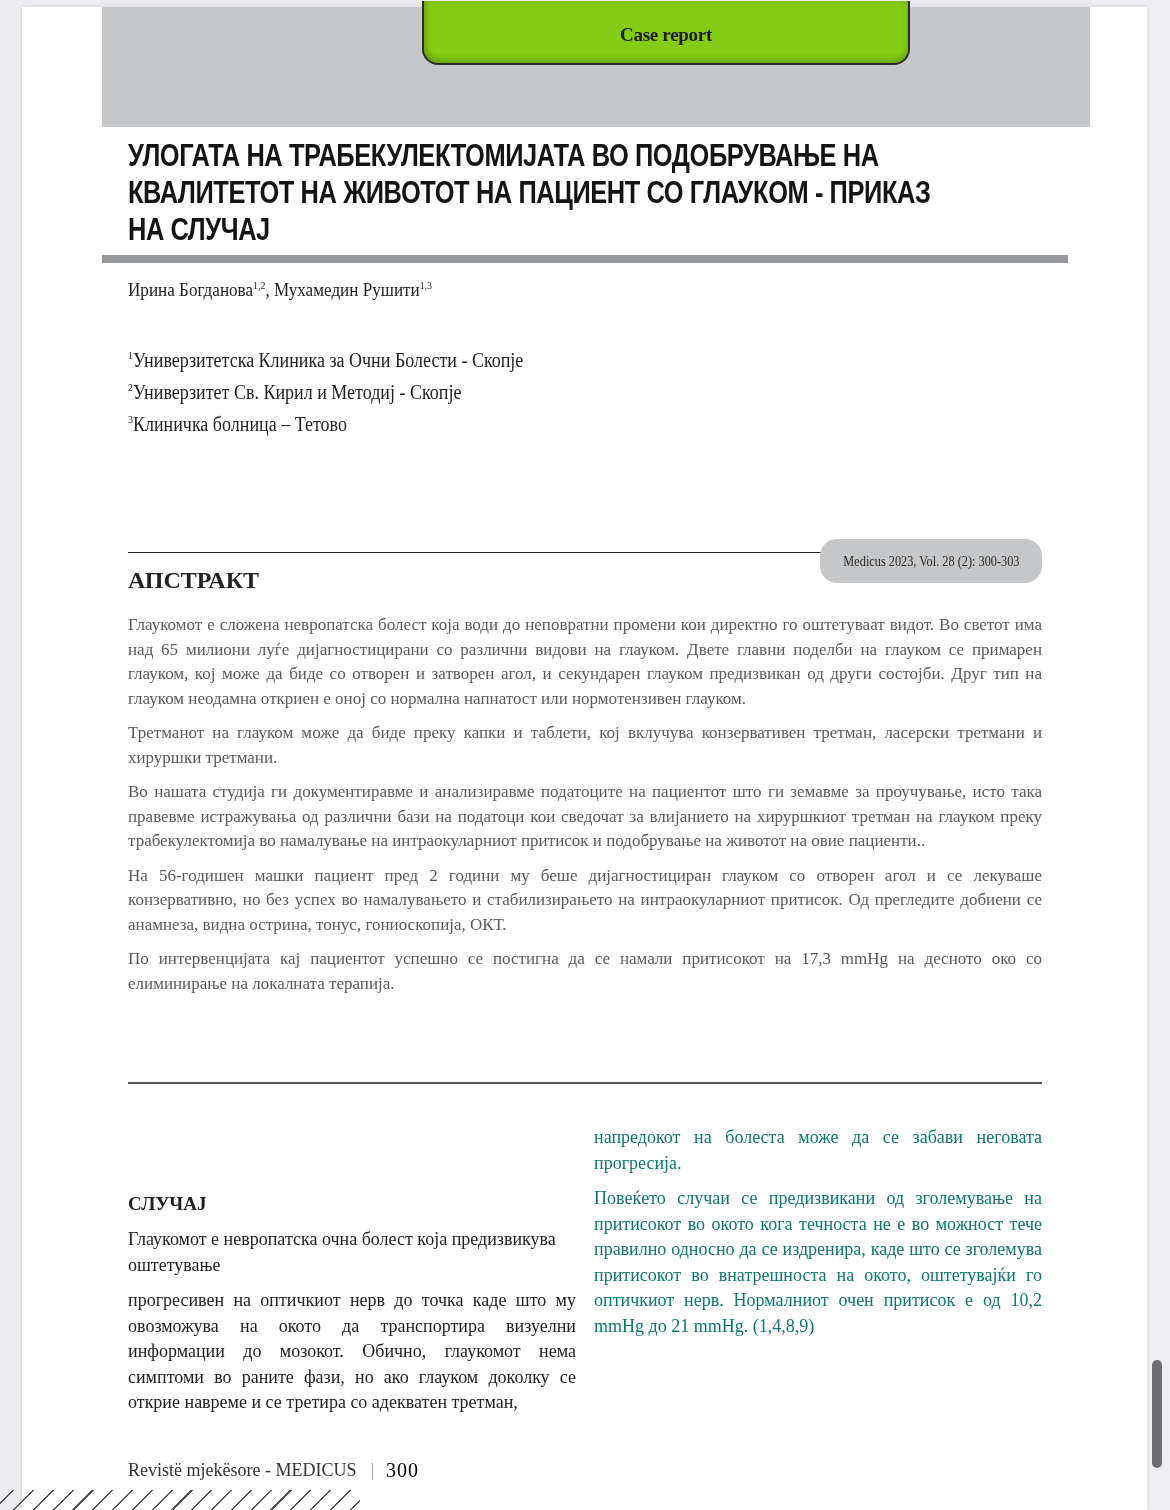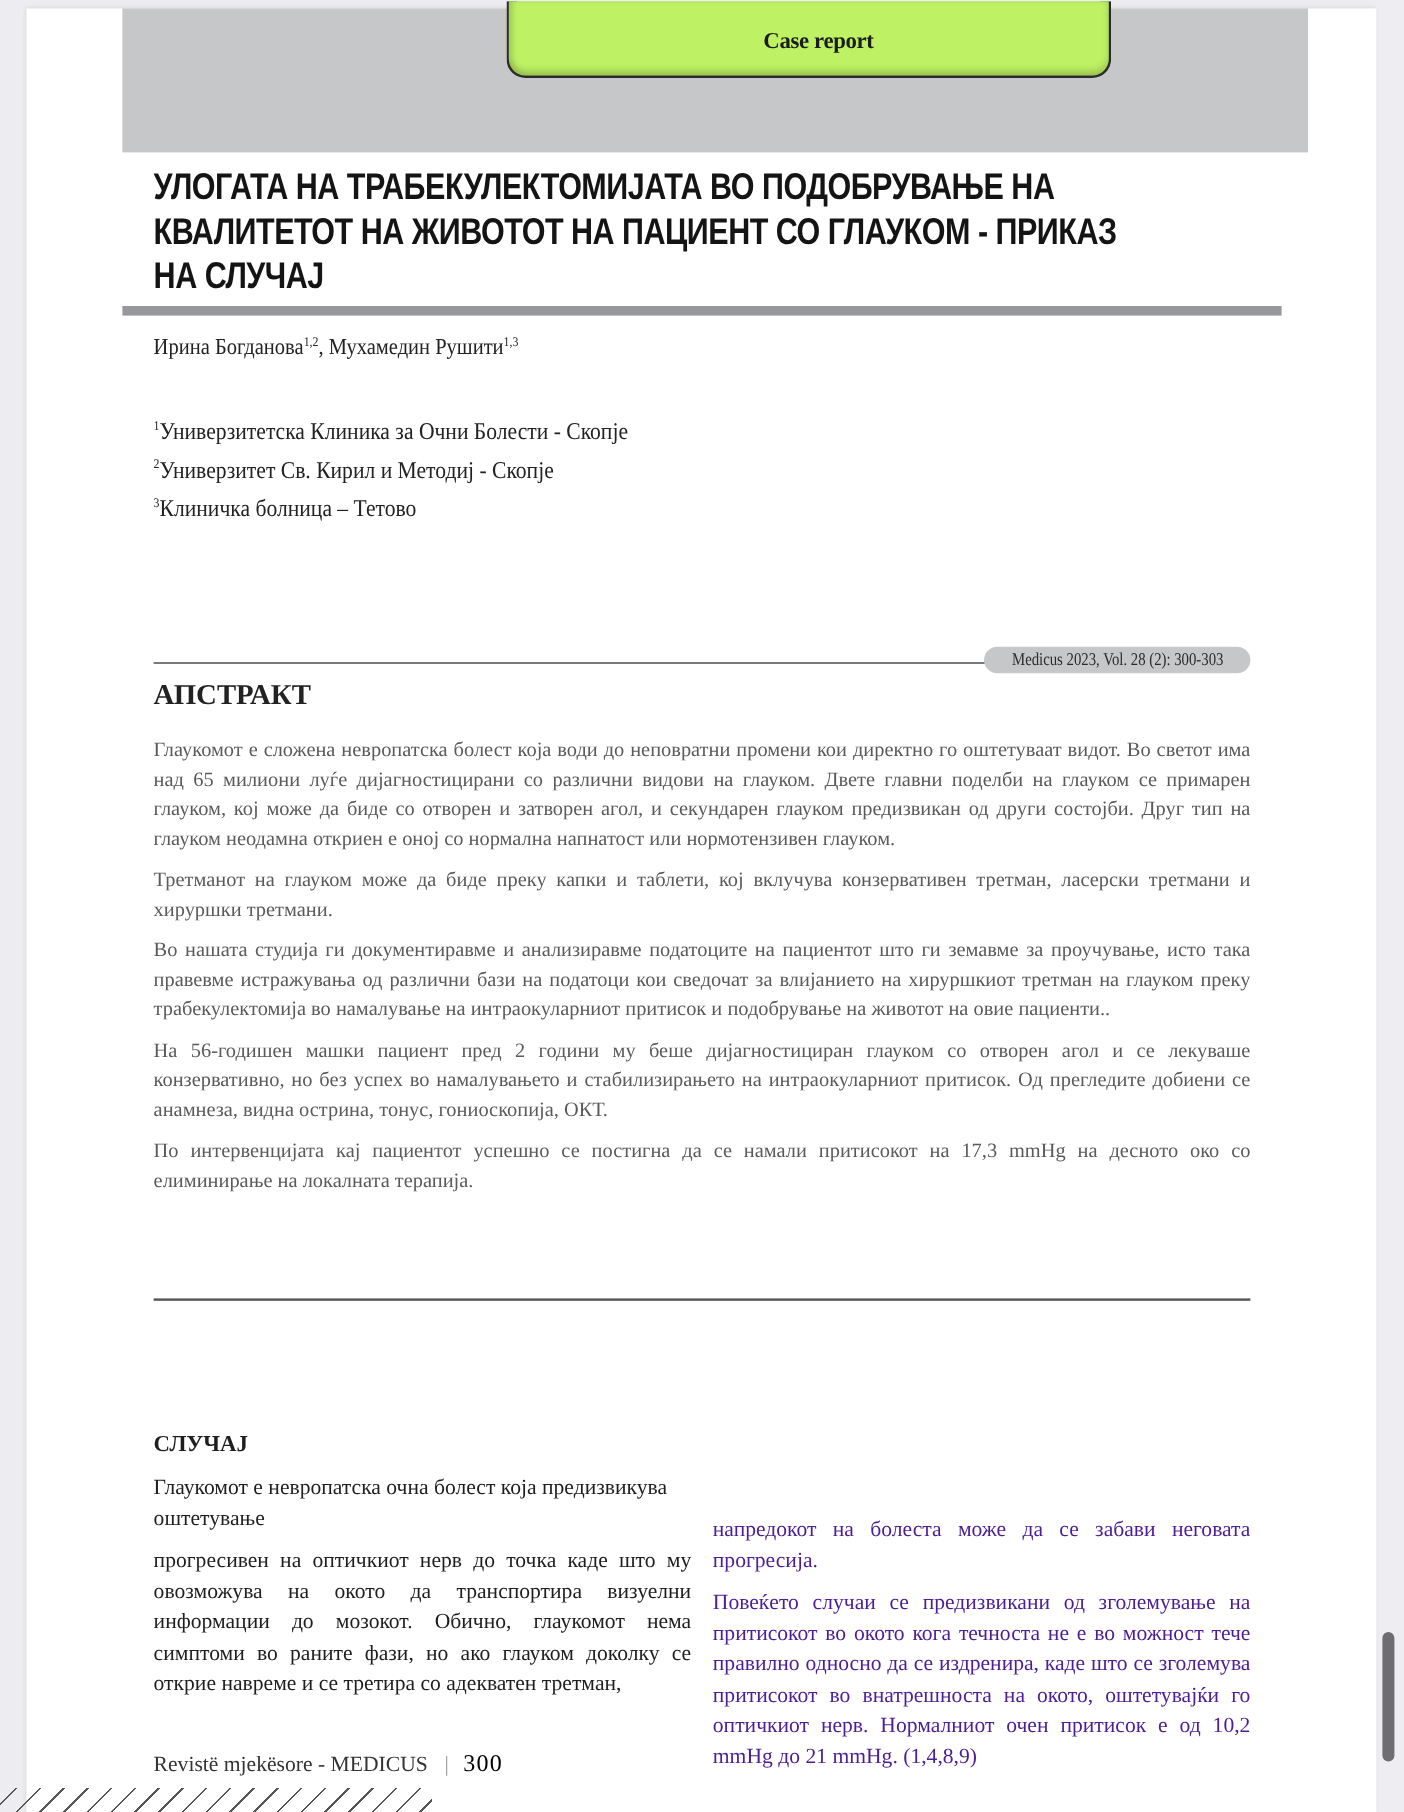--- a/index.html
+++ b/index.html
@@ -13,25 +13,25 @@
     position: absolute; left: 22px; top: 7px; width: 1125px; height: 1503px;
     background: #ffffff;
     box-shadow: 0 0 4px rgba(0,0,0,0.12);
   }
   .header-band {
     position: absolute; left: 80px; top: 0; width: 988px; height: 120px;
     background: #c6c7c9;
   }
   .case-tab {
     position: absolute; left: 320px; top: -6px; width: 484px; height: 62px;
-    background: #bef264;
+    background: #84cc16;
     border: 2px solid #2b2b2b; border-top: none;
     border-radius: 0 0 16px 16px;
     box-shadow: inset 0 -4px 6px rgba(0,0,0,0.18), inset 4px 0 4px rgba(0,0,0,0.08);
-    display: flex; align-items: center; justify-content: center; padding-left: 16px;
+    display: flex; align-items: center; justify-content: center;
   }
   .case-tab span {
     font-weight: bold; font-size: 19px; color: #1c1c1c; margin-top: 6px;
     letter-spacing: -0.3px;
   }
   .title {
     position: absolute; left: 106px; top: 130px; width: 860px;
     font-family: "Liberation Sans Narrow", "Liberation Sans", sans-serif;
     font-weight: bold; font-size: 31px; line-height: 37px; color: #141414;
     transform: scaleX(0.82); transform-origin: left top;
@@ -46,42 +46,42 @@
     transform: scaleX(0.9); transform-origin: left top; white-space: nowrap;
   }
   .authors sup { font-size: 11px; }
   .affils { position: absolute; left: 106px; top: 342px; font-size: 20px; color: #222; }
   .affils div { height: 32px; transform: scaleX(0.9); transform-origin: left top; white-space: nowrap; }
   .affils sup { font-size: 11px; }
   .meta-rule {
     position: absolute; left: 106px; top: 545px; width: 720px; height: 1px; background: #222;
   }
   .citation-pill {
-    position: absolute; left: 798px; top: 532px; width: 222px; height: 22px;
+    position: absolute; left: 798px; top: 532px; width: 222px; height: 44px;
     background: #c6c7c9; border-radius: 17px;
     display: flex; align-items: center; justify-content: center;
   }
   .citation-pill span {
     font-size: 15px; color: #2a2a2a; transform: scaleX(0.82); white-space: nowrap;
   }
   .abstract-heading {
     position: absolute; left: 106px; top: 560px; font-weight: bold; font-size: 24px; color: #222;
   }
   .abstract {
     position: absolute; left: 106px; top: 594px; width: 914px;
     font-size: 17px; line-height: 24.5px; color: #5a5a5a;
     text-align: justify;
     margin-top: 12px;
   }
   .abstract p { margin: 0 0 10px 0; }
   .abstract-rule {
     position: absolute; left: 106px; top: 1075px; width: 914px; height: 2px; background: #555;
   }
   .col-left { position: absolute; left: 106px; top: 1186px; width: 448px; color: #1e1e1e; }
-  .col-right { position: absolute; left: 572px; top: 1255px; width: 448px; color: #4c1d95; }
+  .col-right { position: absolute; left: 572px; top: 1118px; width: 448px; color: #0f766e; }
   .section-heading { font-weight: bold; font-size: 19px; margin: 0 0 12px 0; }
   .body-text { font-size: 18px; line-height: 25.5px; text-align: justify; margin: 0 0 10px 0; }
   .footer {
     position: absolute; left: 106px; top: 1452px; font-size: 18px; color: #333;
     display: flex; align-items: center; white-space: nowrap;
   }
   .footer .sep { color: #999; margin: 0 12px 0 14px; }
   .footer .pagenum { font-weight: normal; font-size: 20px; color: #000000; letter-spacing: 1px; }
   .hatch {
     position: absolute; left: 0; top: 1490px; width: 360px; height: 20px;

